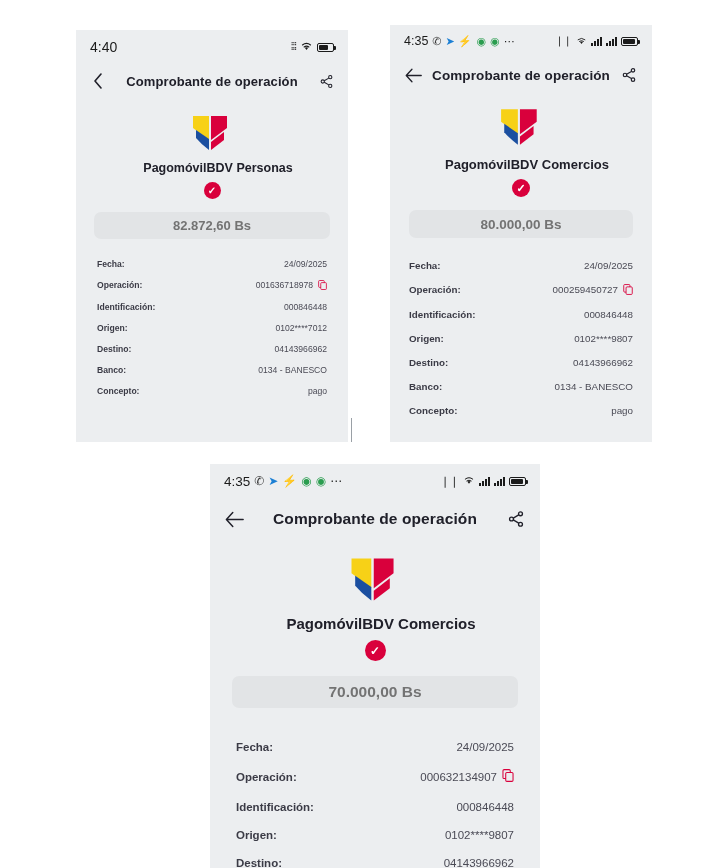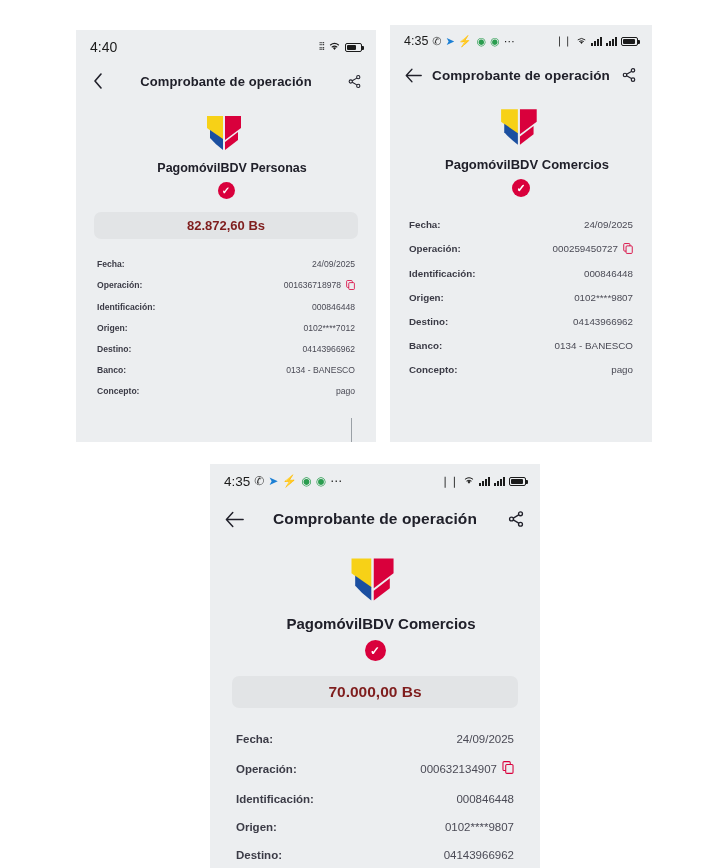--- a/index.html
+++ b/index.html
@@ -18,21 +18,21 @@
   .phone {
     position: absolute;
     background: #eceef0;
     overflow: hidden;
   }
 
   
   #phone1 {
     left: 76px;
     top: 30px;
-    width: 300px;
+    width: 272px;
     height: 412px;
   }
   
   #phone2 {
     left: 390px;
     top: 25px;
     width: 262px;
     height: 417px;
   }
   
@@ -168,21 +168,21 @@
     display: flex;
     align-items: center;
     justify-content: center;
     font-weight: bold;
   }
 
   .amount {
     background: #e2e4e6;
     border-radius: 7px;
     text-align: left;
-    color: #7f1d1d;
+    color: #737373;
     font-weight: bold;
     box-sizing: border-box;
     display: flex;
     align-items: center;
     justify-content: center;
   }
 
   .rows { box-sizing: border-box; }
   .row {
     display: flex;
@@ -235,21 +235,21 @@
   #phone2 .row { font-size: 9.8px; padding: 6.5px 0; }
 
   #phone3 .statusbar { height: 34px; font-size: 12px; }
   #phone3 .statusbar .clock { font-size: 13.5px; }
   #phone3 .appbar { height: 42px; }
   #phone3 .appbar .title { font-size: 15.5px; }
   #phone3 .logo-wrap { margin-top: 16px; }
   #phone3 .brand { font-size: 15px; margin-top: 12px; }
   #phone3 .check-wrap { margin-top: 8px; }
   #phone3 .check { width: 21px; height: 21px; font-size: 12px; }
-  #phone3 .amount { margin: 15px 22px 0; height: 32px; font-size: 15.5px; }
+  #phone3 .amount { margin: 15px 22px 8px; height: 32px; font-size: 15.5px; }
   #phone3 .rows { padding: 17px 26px 0; }
   #phone3 .row { font-size: 11.5px; padding: 8px 0; }
 </style>
 </head>
 <body>
 
 <div class="phone" id="phone1">
 
   <div class="statusbar">
     <div class="status-left">
@@ -413,20 +413,21 @@
       </svg>
     </div>
   </div>
 
   <div class="brand">PagomóvilBDV Comercios</div>
 
   <div class="check-wrap">
     <div class="check">✓</div>
   </div>
 
+  <div class="amount">80.000,00 Bs</div>
 
   <div class="rows">
     <div class="row">
       <span class="label">Fecha:</span>
       <span class="value">24/09/2025</span>
     </div>
     <div class="row">
       <span class="label">Operación:</span>
       <span class="value">
         <span>000259450727</span>

